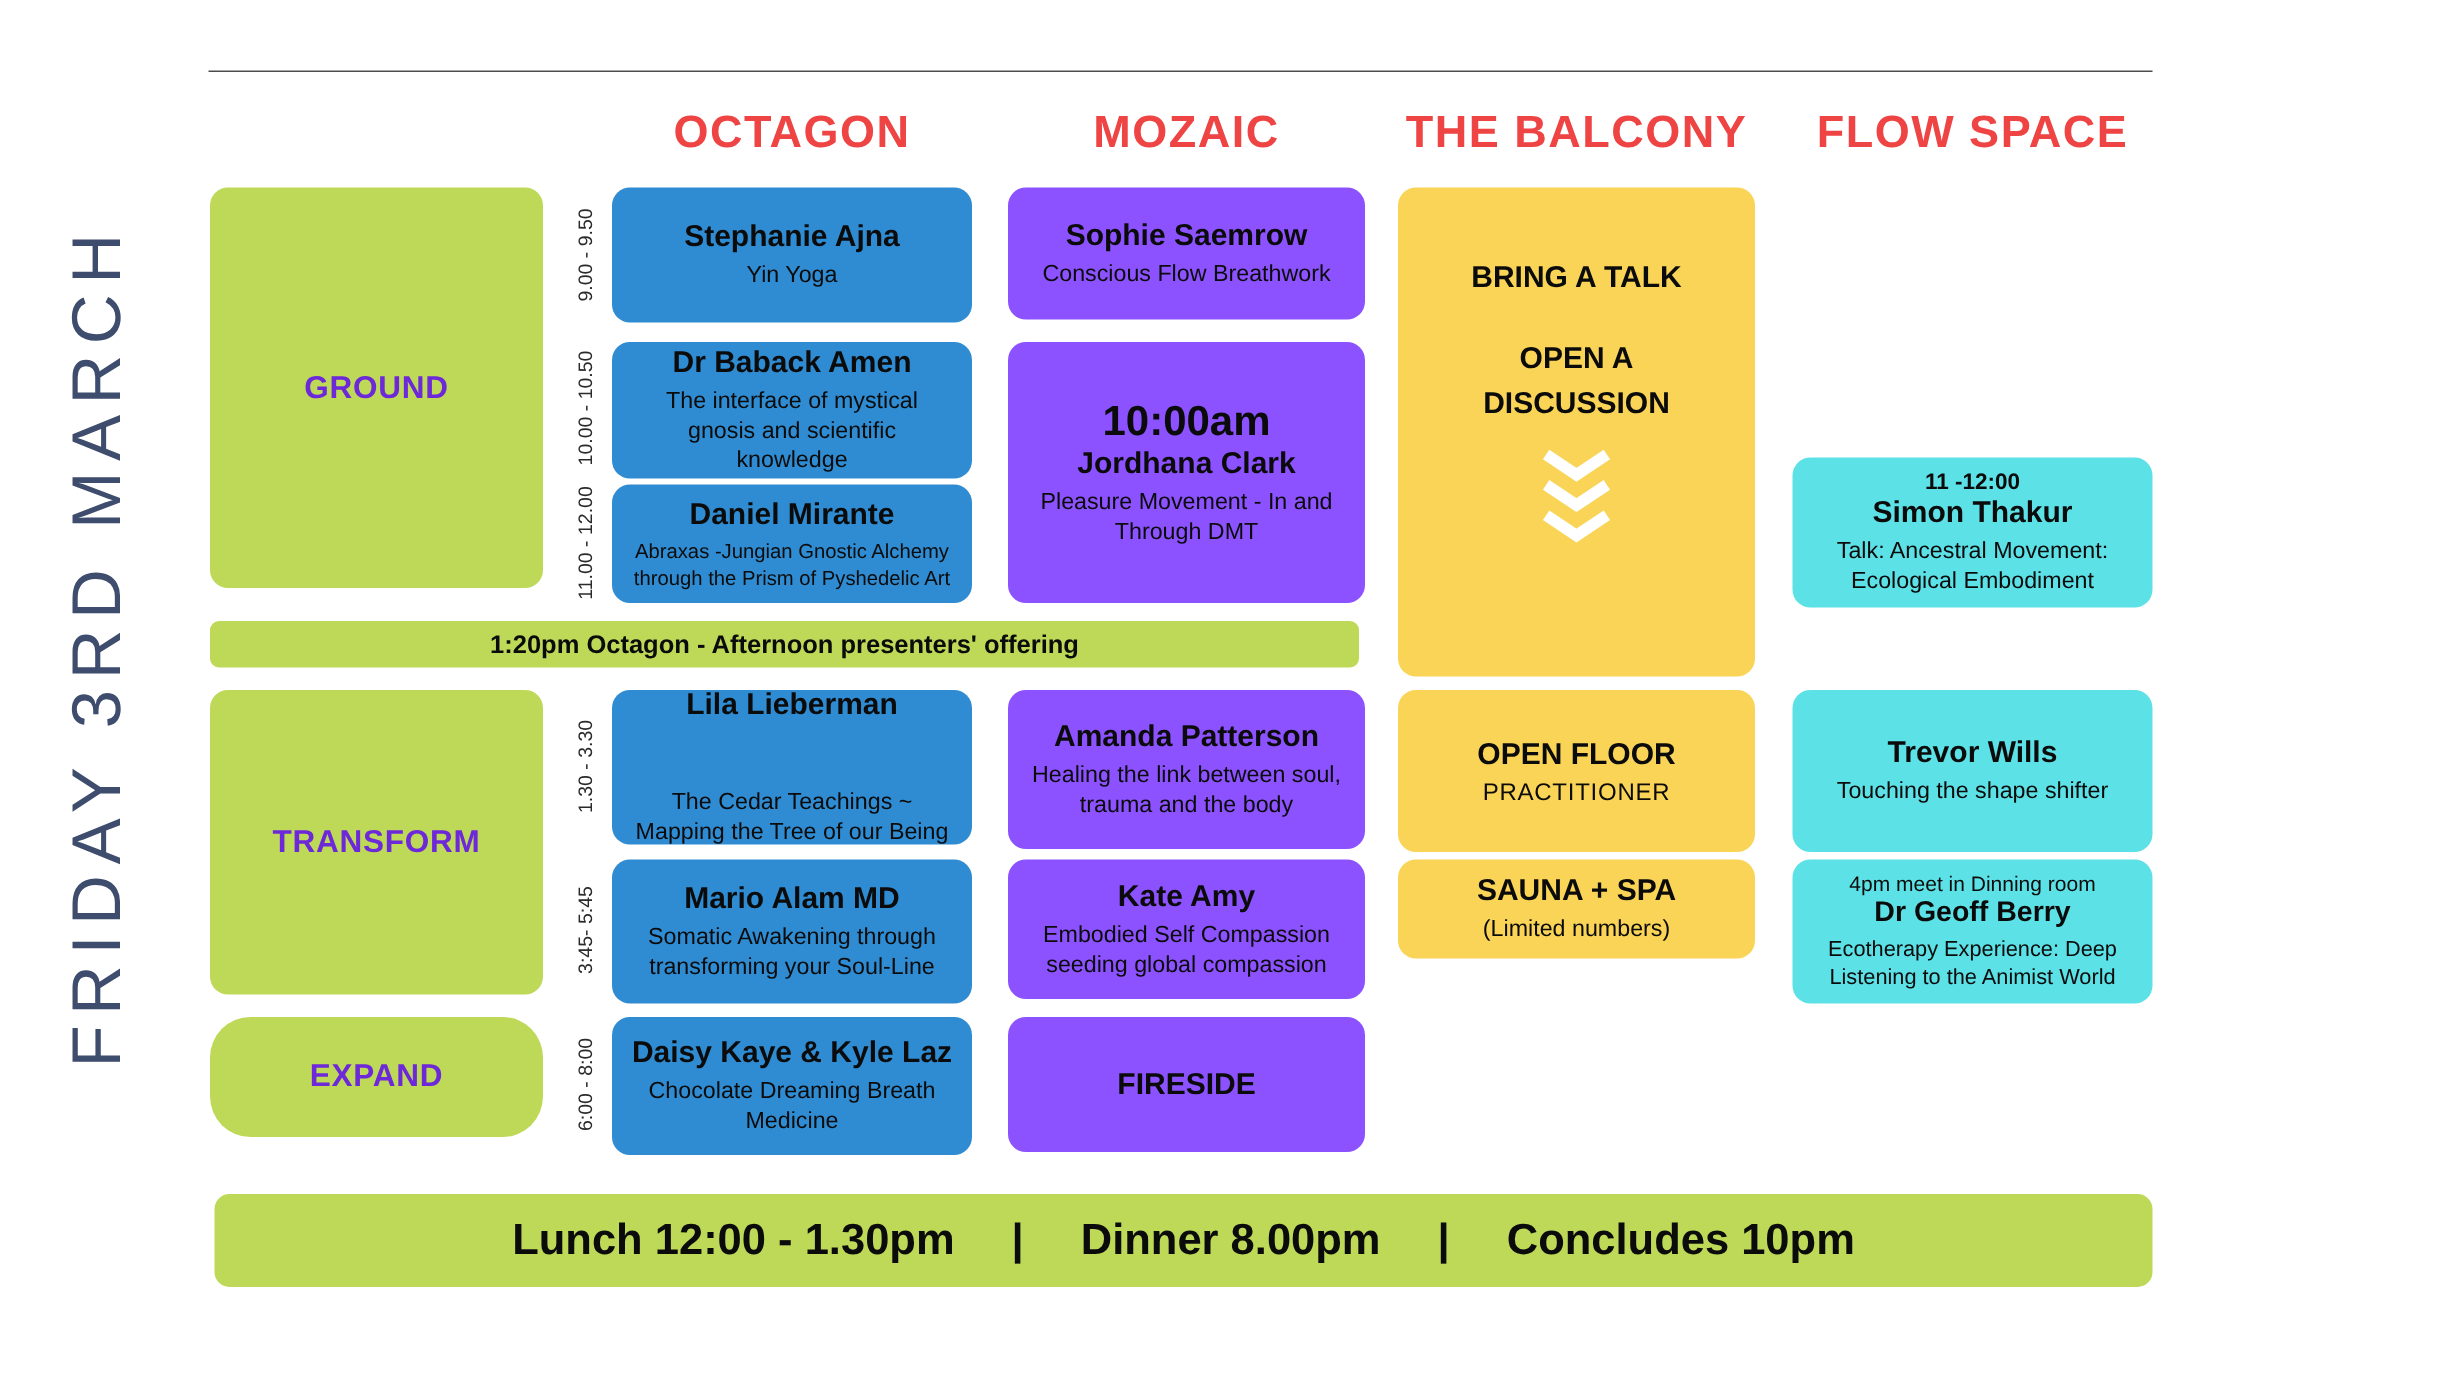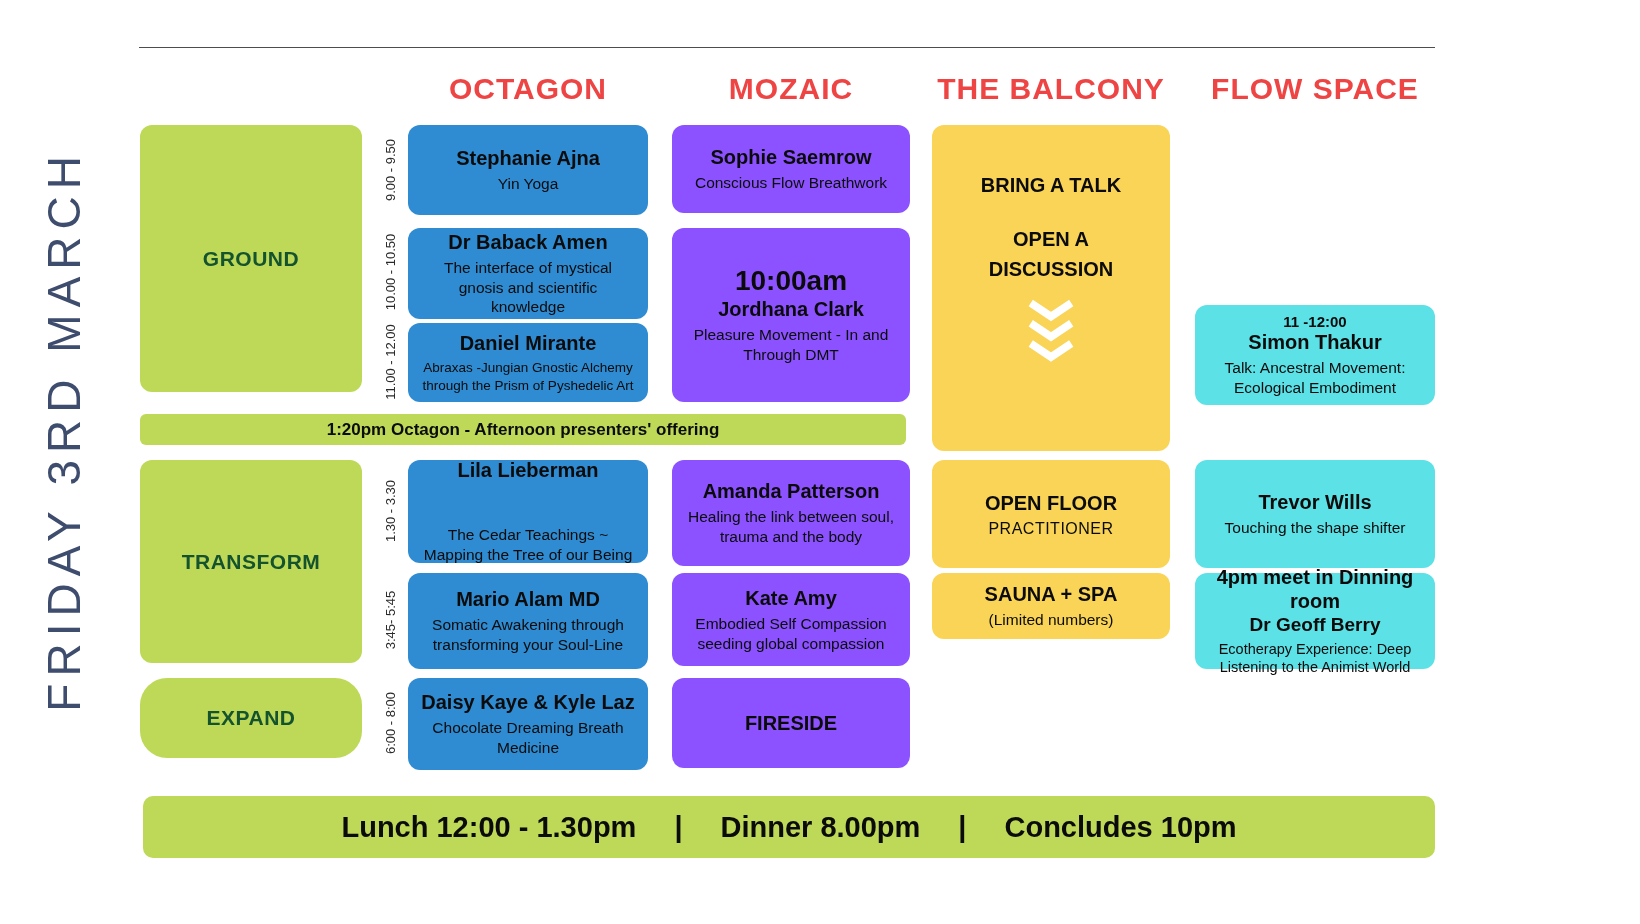--- a/index.html
+++ b/index.html
@@ -24,35 +24,35 @@
                     color: #3e4c6d; letter-spacing: 7px; white-space: nowrap; }
 
   
   .card { position: absolute; border-radius: 12px; display: flex; flex-direction: column;
           align-items: center; justify-content: center; text-align: center; padding: 6px 12px; color: #0b0b0b; }
   .card .title { font-weight: 700; font-size: 20px; line-height: 1.25; }
   .card .desc  { font-size: 15.5px; line-height: 1.28; margin-top: 3px; }
   .card .desc.xs { font-size: 13.5px; }
   .card .desc.sm { font-size: 14.5px; }
   .card .title.sm { font-size: 19px; }
-  .card .pre { font-size: 20px; font-weight: 700; line-height: 1.2; }
+  .card .pre { font-size: 14px; font-weight: 400; line-height: 1.2; text-align: right; }
   .card .big-time { font-size: 28px; font-weight: 700; }
   .card .time-sm { font-size: 15px; font-weight: 700; }
 
   .lime   { background: #bdd957; }
   .blue   { background: #2f8cd2; }
   .purple { background: #8c52ff; }
   .yellow { background: #f9d456; }
   .teal   { background: #5ce1e6; }
 
   
   .ph-ground    { left: 140px; top: 125px; width: 222px; height: 267px; }
   .ph-transform { left: 140px; top: 460px; width: 222px; height: 203px; justify-content: center; }
   .ph-expand    { left: 140px; top: 678px; width: 222px; height: 80px; border-radius: 27px; }
-  .phase-label  { font-weight: 700; font-size: 21px; letter-spacing: 0.5px; color: #14532d; }
+  .phase-label  { font-weight: 700; font-size: 21px; letter-spacing: 0.5px; color: #6d28d9; }
 
   
   .o1 { left: 408px; top: 125px; width: 240px; height: 90px; }
   .o2 { left: 408px; top: 228px; width: 240px; height: 91px; }
   .o3 { left: 408px; top: 323px; width: 240px; height: 79px; }
   .o4 { left: 408px; top: 460px; width: 240px; height: 103px; gap: 39px; }
   .o5 { left: 408px; top: 573px; width: 240px; height: 96px; }
   .o6 { left: 408px; top: 678px; width: 240px; height: 92px; }
 
   

